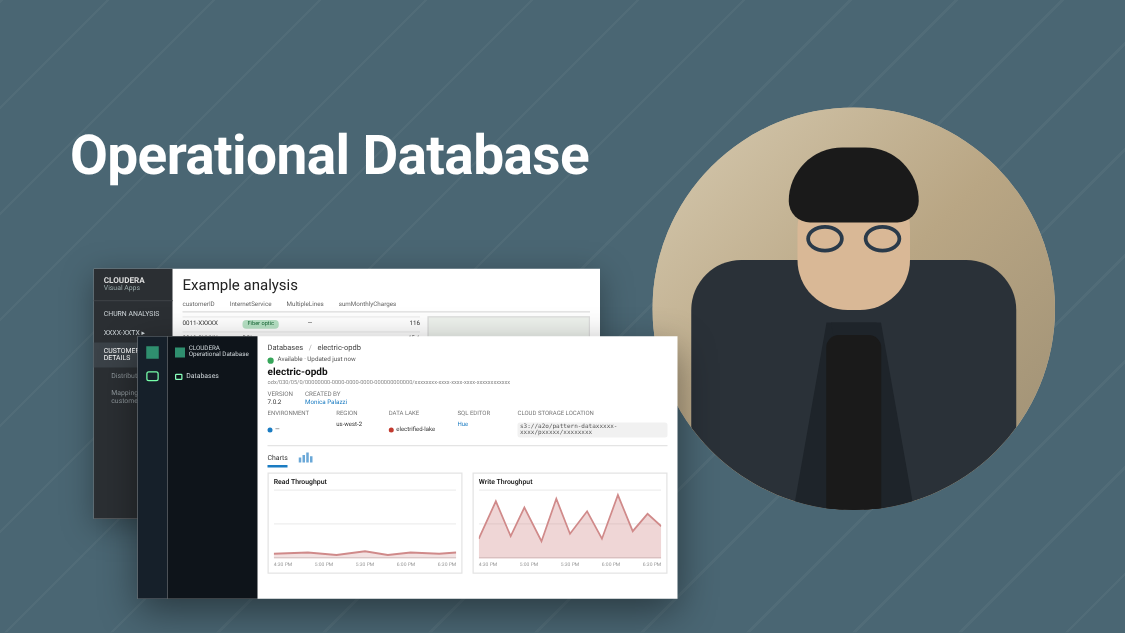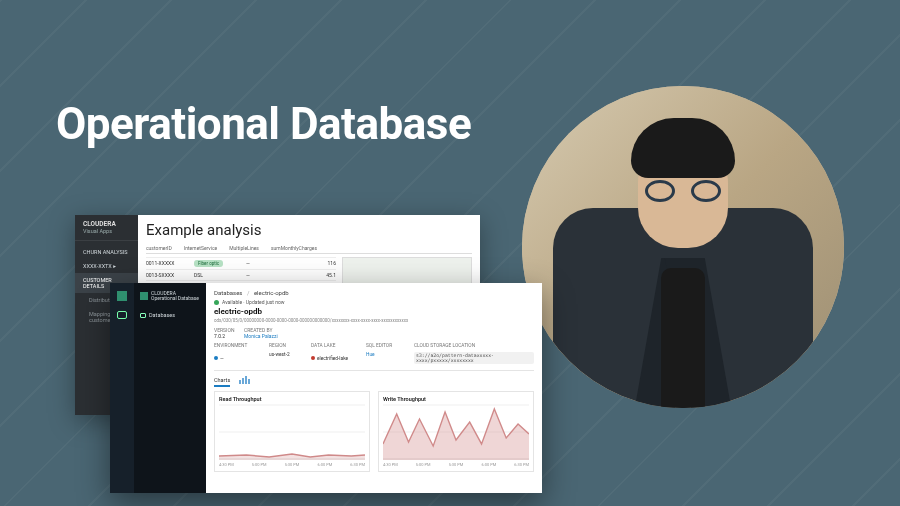--- a/index.html
+++ b/index.html
@@ -47,35 +47,35 @@
 .panel-back { position:absolute; left:0; top:0; width:405px; height:200px; box-shadow:0 6px 24px rgba(0,0,0,.35);
   background:#fff; color:#333; display:flex; font-size:6px; }
 .vb-side { width:90px; background:#2b2f33; color:#ddd; display:flex; flex-direction:column; }
 .vb-side .brand { padding:6px 8px; font-weight:700; font-size:6.5px; line-height:1.1; border-bottom:1px solid #3b3f43;}
 .vb-side .brand small{display:block;color:#9aa;font-weight:400;font-size:5.5px;}
 .vb-side .menu { display:flex; flex-direction:column; padding-top:4px; }
 .vb-side .menu div { padding:4px 8px; color:#cfd6da; font-size:5.5px;}
 .vb-side .menu div.active{background:#3b4248;color:#fff;}
 .vb-side .menu .sub{padding-left:14px;color:#8f979c;}
 .vb-main { flex:1; padding:6px 8px; }
-.vb-main h1 { font-size:15px; font-weight:400; color:#222; margin-bottom:6px;}
+.vb-main h1 { font-size:12px; font-weight:400; color:#222; margin-bottom:6px;}
 .vb-toolbar { display:flex; gap:12px; border-bottom:1px solid #ddd; padding-bottom:2px; margin-bottom:3px; font-size:5px; color:#666;}
 .vb-grid { display:flex; gap:6px; }
 .vb-table { flex:1; }
 .vb-table .thead,.vb-table .trow{display:grid;grid-template-columns:48px 52px 48px 42px;font-size:5px;}
 .vb-table .trow{padding:2px 0;border-top:1px solid #eee;color:#333;}
 .vb-table .pill{display:inline-block;padding:1px 4px;border-radius:3px;font-size:4.5px;}
 .pill-green{background:#b7e2c5;color:#1c6b3a;}
 .pill-yellow{background:#f6e3a1;color:#7b5f00;}
 .vb-table .trow span.num{text-align:right;}
 .vb-map { width:130px; height:100px; background:#eef2ed; position:relative; border:1px solid #ddd; overflow:hidden;}
 .vb-map .dot{position:absolute;width:8px;height:8px;border-radius:50%;background:rgba(196,44,44,.7);}
 
 
-.panel-front { position:absolute; left:35px; top:68px; width:432px; height:210px; box-shadow:0 10px 30px rgba(0,0,0,.45);
+.panel-front { position:absolute; left:35px; top:54px; width:432px; height:210px; box-shadow:0 10px 30px rgba(0,0,0,.45);
   background:#fff; color:#333; display:flex; font-size:6px; }
 .od-side { width:24px; background:#16202a; display:flex; flex-direction:column; align-items:center; padding-top:8px; gap:10px;}
 .od-side .sq{width:10px;height:10px;background:#2f8f6f;}
 .od-side .db{width:10px;height:8px;border:1px solid #7fa;border-radius:2px;}
 .od-side2 { width:72px; background:#0e141a; color:#cfd6da; padding:8px 6px; }
 .od-side2 .brand{font-size:5px;display:flex;align-items:center;gap:3px;margin-bottom:8px;}
 .od-side2 .brand .logo{width:8px;height:8px;background:#2f8f6f;}
 .od-side2 .brand .txt{line-height:1;}
 .od-side2 .item{padding:3px 0;font-size:5.5px;display:flex;align-items:center;gap:3px;}
 .od-side2 .item .dbicon{width:6px;height:5px;border:1px solid #8fb;border-radius:1px;}

